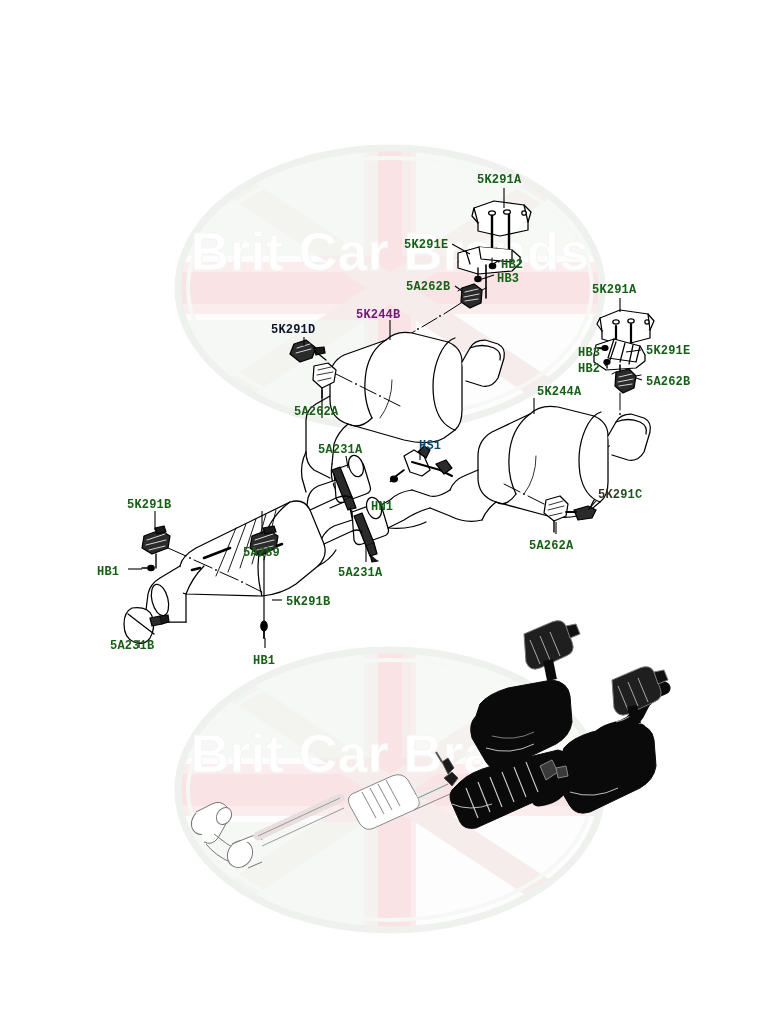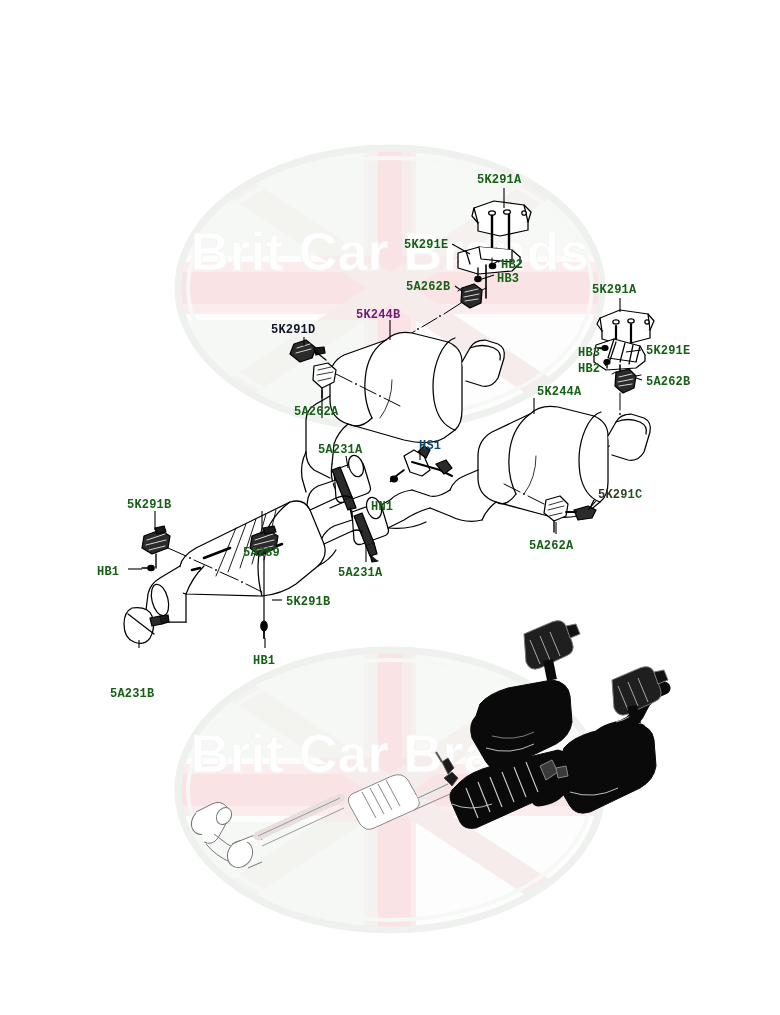--- a/index.html
+++ b/index.html
@@ -433,16 +433,16 @@
   <div class="lbl" style="left: 410px; top: 440px; color: #0c4a6e; margin-left: 9px;">HS1</div>
   <div class="lbl" style="left: 318px; top: 444px; color: rgb(23, 97, 23);">5A231A</div>
   <div class="lbl" style="left: 371px; top: 501px; color: rgb(23, 97, 23);">HN1</div>
   <div class="lbl alt" style="left:570px;top:489px;padding-left:28px;">5K291C</div>
   <div class="lbl" style="left: 127px; top: 499px; color: rgb(23, 97, 23);">5K291B</div>
   <div class="lbl" style="left: 243px; top: 503px; color: rgb(23, 97, 23); margin-top: 44px;">5A289</div>
   <div class="lbl" style="left: 529px; top: 540px; color: rgb(23, 97, 23);">5A262A</div>
   <div class="lbl" style="left: 338px; top: 567px; color: rgb(23, 97, 23);">5A231A</div>
   <div class="lbl" style="left: 97px; top: 566px; color: rgb(23, 97, 23);">HB1</div>
   <div class="lbl" style="left: 286px; top: 596px; color: rgb(23, 97, 23);">5K291B</div>
-  <div class="lbl" style="left: 110px; top: 688px; color: rgb(23, 97, 23); text-align: right;">5A231B</div>
+  <div class="lbl" style="left: 110px; top: 640px; color: rgb(23, 97, 23); text-align: right;">5A231B</div>
   <div class="lbl" style="left: 253px; top: 655px; color: rgb(23, 97, 23);">HB1</div>
 
 </div>
 
 </body></html>

